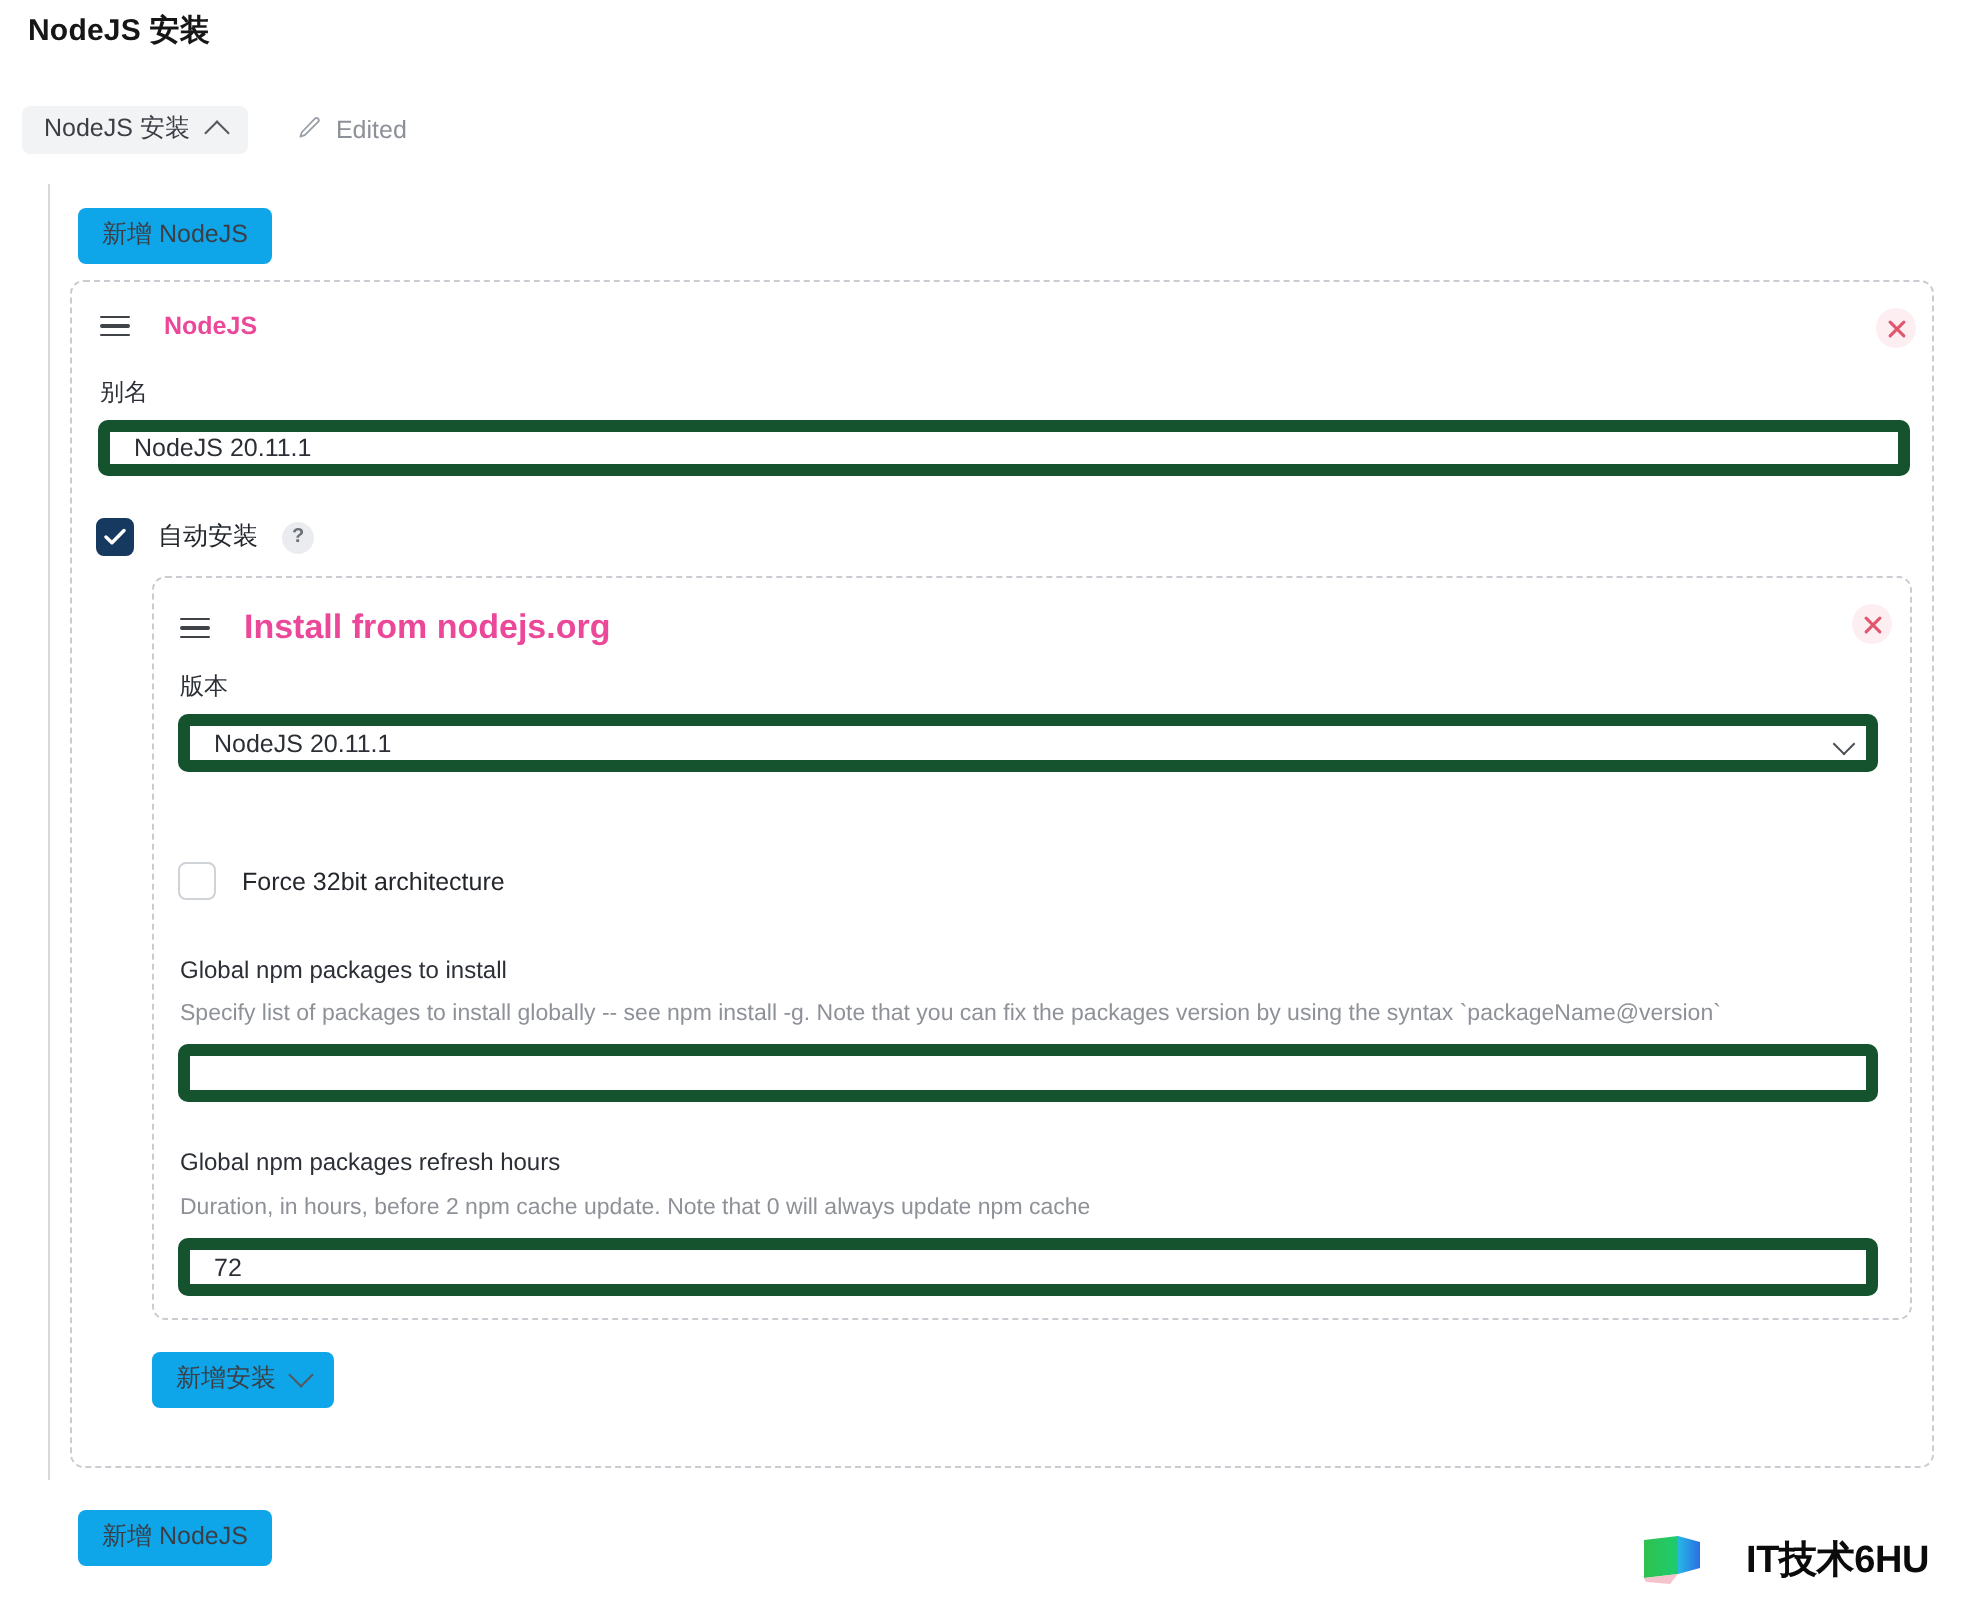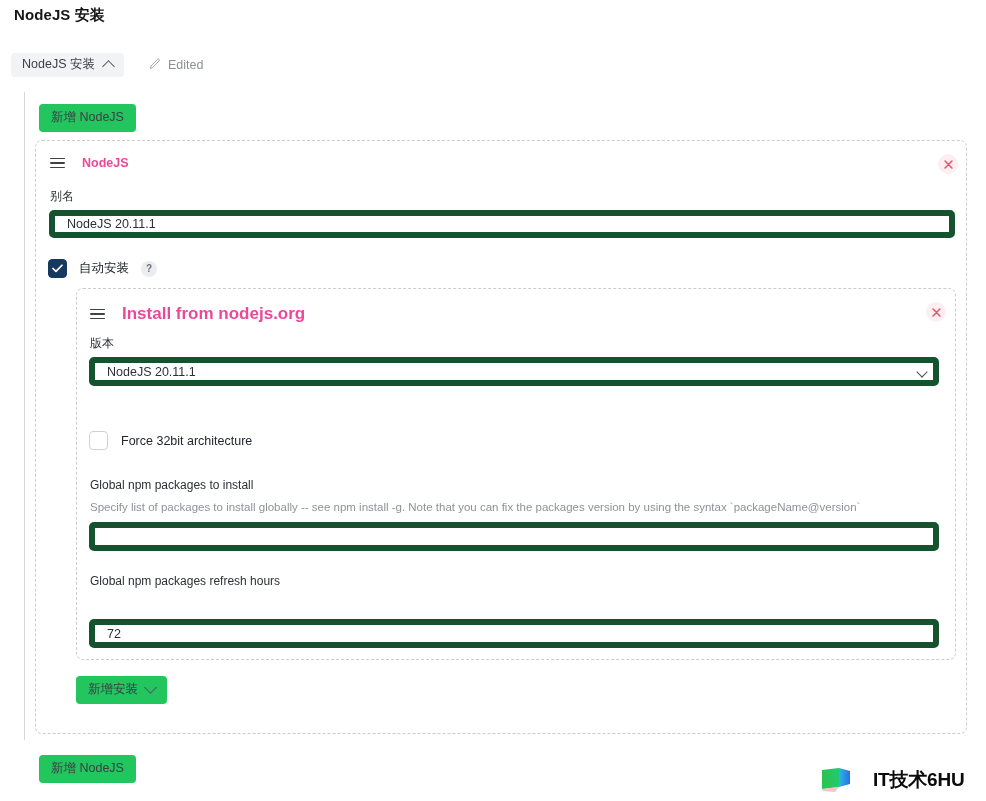--- a/index.html
+++ b/index.html
@@ -48,21 +48,21 @@
   .rail {
     position: absolute; width: 1px; background: #d6d8dc;
   }
   .rail-outer { left: 24px; top: 92px; height: 648px; }
   .rail-inner { left: 60px; top: 286px; height: 414px; }
 
   
   .btn-soft {
     position: absolute;
     display: inline-flex; align-items: center; gap: 8px;
-    background: #22c55e; border: none; border-radius: 4px;
+    background: #0ea5e9; border: none; border-radius: 4px;
     padding: 6px 12px; font-size: 12.5px; color: #3b3f45;
     cursor: pointer; line-height: 1.25;
     font-family: inherit;
   }
   .btn-add-top { left: 39px; top: 104px; }
   .btn-add-bottom { left: 39px; top: 755px; }
   .btn-add-install { left: 76px; top: 676px; }
 
   
   .card-outer {
@@ -250,20 +250,21 @@
   </div>
 
   <div class="field-label" style="left:90px; top:478px;">Global npm packages to install</div>
 
   <div class="helper" style="left:90px; top:500px;">Specify list of packages to install globally -- see npm install -g. Note that you can fix the packages version by using the syntax `packageName@version`</div>
 
   <input class="input" style="left: 89px; top: 522px; width: 850px; height: 29px;" value="">
 
   <div class="field-label" style="left:90px; top:574px;">Global npm packages refresh hours</div>
 
+  <div class="helper" style="left:90px; top:597px;">Duration, in hours, before 2 npm cache update. Note that 0 will always update npm cache</div>
 
   <input class="input" style="left: 89px; top: 619px; width: 850px; height: 29px;" value="72">
 
   <button class="btn-soft btn-add-install">
     <span>新增安装</span>
     <span class="chev down"></span>
   </button>
 
   <button class="btn-soft btn-add-bottom">新增 NodeJS</button>
 

